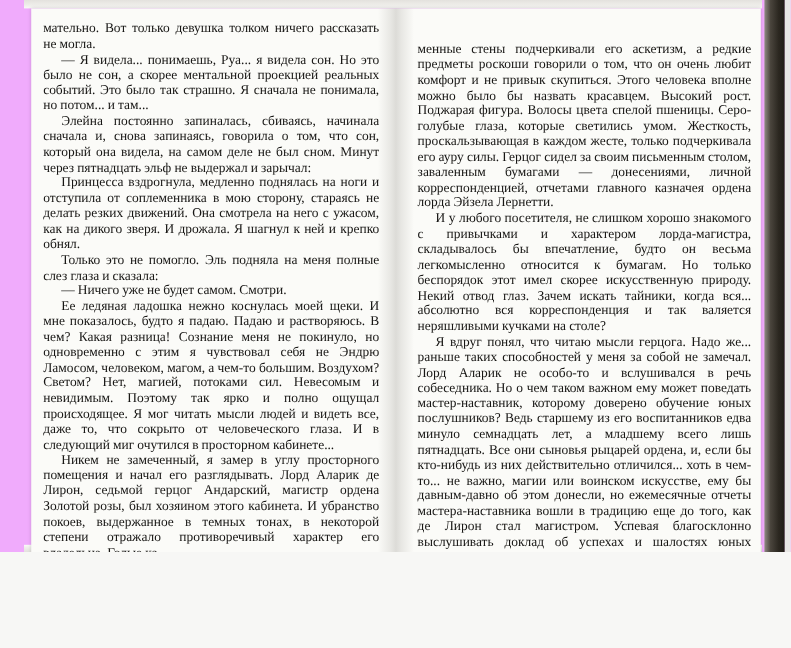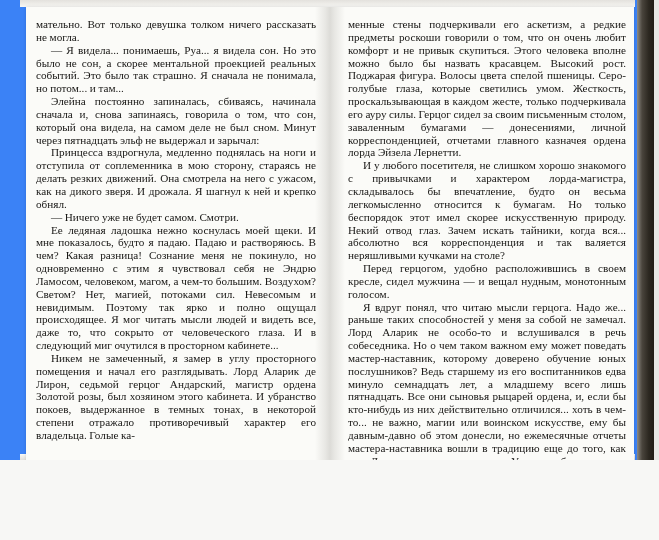--- a/index.html
+++ b/index.html
@@ -4,21 +4,21 @@
 <style>
   html, body {
     margin: 0;
     padding: 0;
     background: #f7f7f5;
   }
   .photo {
     position: relative;
     width: 659px;
     height: 460px;
-    background: #3b82f6;
+    background: #f0abfc;
     overflow: hidden;
     font-family: "Liberation Serif", serif;
   }
   
   .top-edge {
     position: absolute; left: 20px; right: 24px; top: 0; height: 7px;
     background: linear-gradient(180deg, #e3e1dd 0%, #efeeea 60%, #f9f9f7 100%);
   }
   .bottom-edge {
     position: absolute; left: 20px; right: 24px; bottom: 0; height: 6px;
@@ -33,21 +33,21 @@
     background: #fbfbf8;
     box-shadow: 0 0 3px rgba(0,0,0,0.15);
     display: flex;
   }
   .page {
     position: relative;
     width: 50%;
     box-sizing: border-box;
   }
   .page-left  { padding: 11px 14px 24px 10px; }
-  .page-right { padding: 11px 8px 24px 18px; }
+  .page-right { padding: 28px 8px 24px 18px; }
   .gutter {
     position: absolute;
     left: 50%;
     top: 0;
     bottom: 0;
     width: 30px;
     transform: translateX(-50%);
     background: linear-gradient(90deg,
       rgba(0,0,0,0) 0%,
       rgba(60,55,45,0.10) 35%,
@@ -99,30 +99,30 @@
   <div class="top-edge"></div>
   <div class="bottom-edge"></div>
 
   <div class="spread">
 
     <div class="page page-left">
       <p>мательно. Вот только девушка толком ничего рассказать не могла.</p>
       <p class="indent">— Я видела... понимаешь, Руа... я видела сон. Но это было не сон, а скорее ментальной проекцией реальных событий. Это было так страшно. Я сначала не понимала, но потом... и там...</p>
       <p class="indent">Элейна постоянно запиналась, сбиваясь, начинала сначала и, снова запинаясь, говорила о том, что сон, который она видела, на самом деле не был сном. Минут через пятнадцать эльф не выдержал и зарычал:</p>
       <p class="indent">Принцесса вздрогнула, медленно поднялась на ноги и отступила от соплеменника в мою сторону, стараясь не делать резких движений. Она смотрела на него с ужасом, как на дикого зверя. И дрожала. Я шагнул к ней и крепко обнял.</p>
+      <p class="indent">Только это не помогло. Эль подняла на меня полные слез глаза и сказала:</p>
       <p class="indent">— Ничего уже не будет самом. Смотри.</p>
       <p class="indent">Ее ледяная ладошка нежно коснулась моей щеки. И мне показалось, будто я падаю. Падаю и растворяюсь. В чем? Какая разница! Сознание меня не покинуло, но одновременно с этим я чувствовал себя не Эндрю Ламосом, человеком, магом, а чем-то большим. Воздухом? Светом? Нет, магией, потоками сил. Невесомым и невидимым. Поэтому так ярко и полно ощущал происходящее. Я мог читать мысли людей и видеть все, даже то, что сокрыто от человеческого глаза. И в следующий миг очутился в просторном кабинете...</p>
       <p class="indent">Никем не замеченный, я замер в углу просторного помещения и начал его разглядывать. Лорд Аларик де Лирон, седьмой герцог Андарский, магистр ордена Золотой розы, был хозяином этого кабинета. И убранство покоев, выдержанное в темных тонах, в некоторой степени отражало противоречивый характер его владельца. Голые ка-</p>
       <div class="page-number">124</div>
     </div>
 
     <div class="page page-right">
       <p>менные стены подчеркивали его аскетизм, а редкие предметы роскоши говорили о том, что он очень любит комфорт и не привык скупиться. Этого человека вполне можно было бы назвать красавцем. Высокий рост. Поджарая фигура. Волосы цвета спелой пшеницы. Серо-голубые глаза, которые светились умом. Жесткость, проскальзывающая в каждом жесте, только подчеркивала его ауру силы. Герцог сидел за своим письменным столом, заваленным бумагами — донесениями, личной корреспонденцией, отчетами главного казначея ордена лорда Эйзела Лернетти.</p>
       <p class="indent">И у любого посетителя, не слишком хорошо знакомого с привычками и характером лорда-магистра, складывалось бы впечатление, будто он весьма легкомысленно относится к бумагам. Но только беспорядок этот имел скорее искусственную природу. Некий отвод глаз. Зачем искать тайники, когда вся... абсолютно вся корреспонденция и так валяется неряшливыми кучками на столе?</p>
-      <p class="indent">Перед герцогом, удобно расположившись в своем кресле, сидел мужчина — и вещал нудным, монотонным голосом.</p>
       <p class="indent">Я вдруг понял, что читаю мысли герцога. Надо же... раньше таких способностей у меня за собой не замечал. Лорд Аларик не особо-то и вслушивался в речь собеседника. Но о чем таком важном ему может поведать мастер-наставник, которому доверено обучение юных послушников? Ведь старшему из его воспитанников едва минуло семнадцать лет, а младшему всего лишь пятнадцать. Все они сыновья рыцарей ордена, и, если бы кто-нибудь из них действительно отличился... хоть в чем-то... не важно, магии или воинском искусстве, ему бы давным-давно об этом донесли, но ежемесячные отчеты мастера-наставника вошли в традицию еще до того, как де Лирон стал магистром. Успевая благосклонно выслушивать доклад об успехах и шалостях юных послушников, нежели обычного старика. Выказывать пренебрежение к человеку, готовящему будущих рыцарей, крайне неразумно.</p>
       <p class="indent">И хотя в своих мыслях герцог был весьма от того, чтобы</p>
       <div class="page-number">155</div>
     </div>
 
     <div class="gutter"></div>
   </div>
 
   <div class="edge-strip"></div>
   <div class="edge-white"></div>

